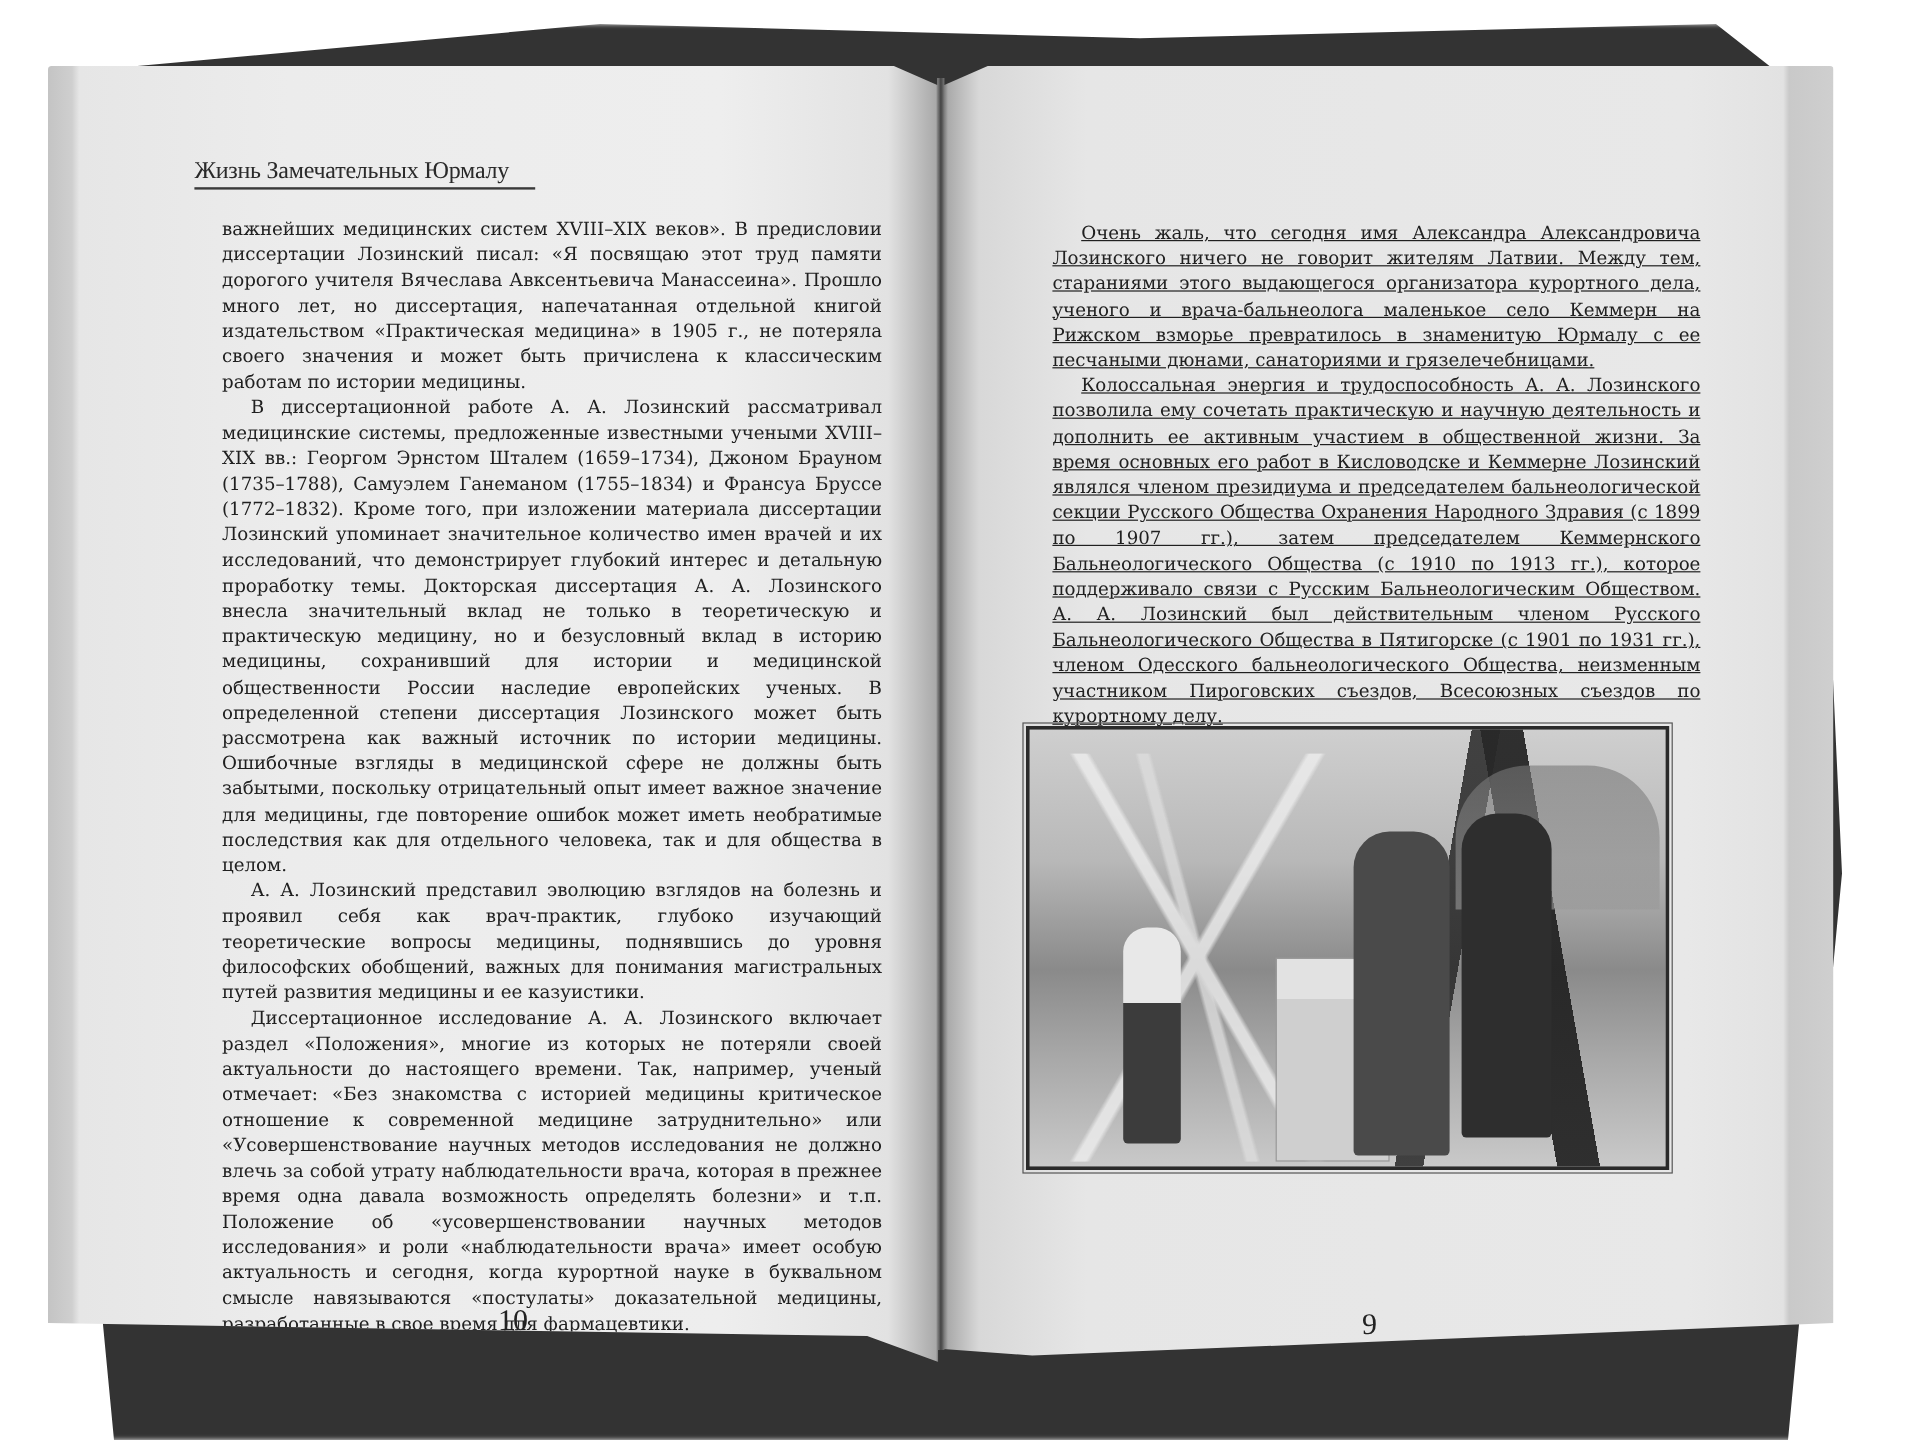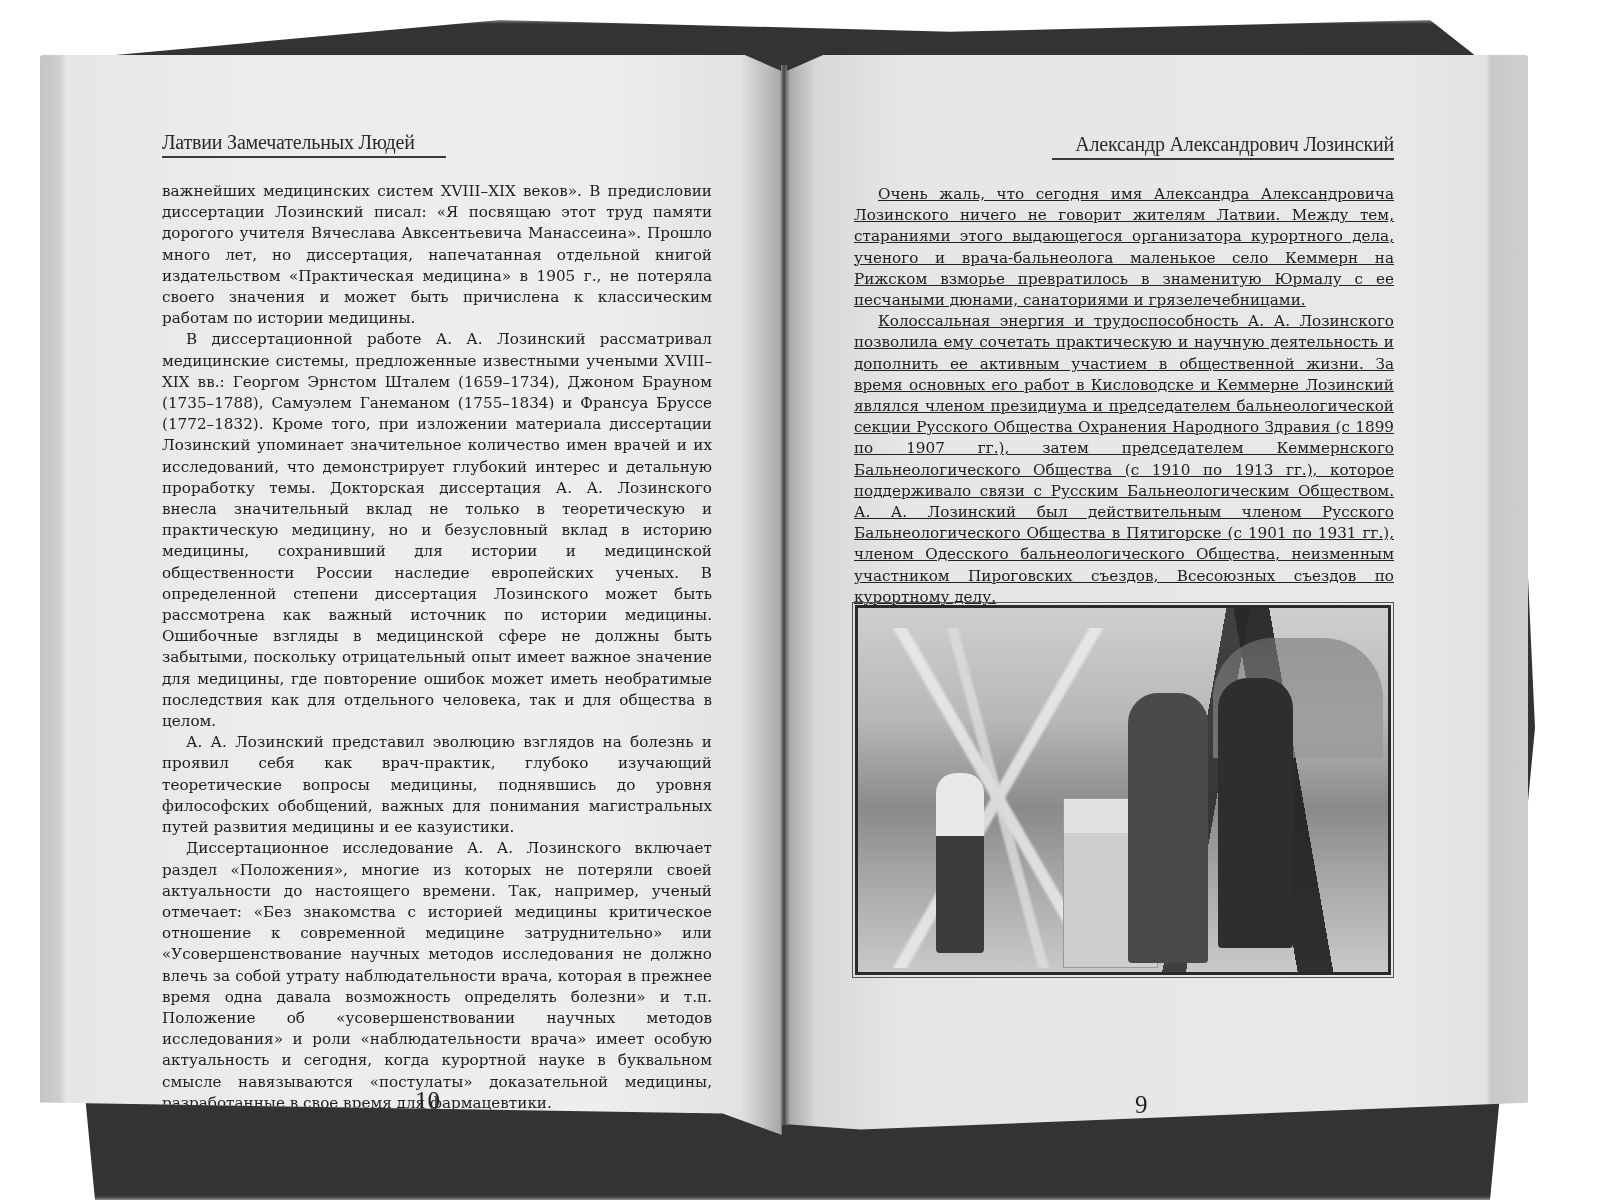--- a/index.html
+++ b/index.html
@@ -37,21 +37,21 @@
   .running-head {
     position: absolute; font-family: "Liberation Serif", serif; font-size: 20px;
     color: #2a2a2a; padding-bottom: 2px; border-bottom: 2px solid #3a3a3a;
     letter-spacing: -0.2px;
   }
   .left .running-head { left: 122px; top: 76px; width: 284px; }
   .right .running-head { right: 134px; top: 78px; width: 342px; text-align: right; }
 
   .text {
     position: absolute; font-family: "DejaVu Serif", serif; font-size: 15.2px;
-    line-height: 21.2px; color: #202020; text-align: justify; hyphens: manual;
+    line-height: 21.2px; color: #202020; text-align: justify; hyphens: manual; margin-left: 23px;
   }
   .left .text { left: 122px; top: 126px; width: 550px; }
   .right .text { left: 68px; top: 129px; width: 540px; text-decoration: underline; }
   .text p { text-indent: 24px; }
   .text p.noindent { text-indent: 0; }
 
   .photo {
     position: absolute; left: 69px; top: 550px; width: 536px; height: 370px;
     border: 3px solid #2a2a2a; outline: 1px solid #555; outline-offset: 2px;
     background:
@@ -88,34 +88,33 @@
   .left .folio { left: 375px; top: 984px; }
   .right .folio { left: 349px; top: 988px; }
 </style>
 </head>
 <body>
 
 <div class="shadow"></div>
 
 <div class="book">
   <div class="page left">
-    <div class="running-head">Латвии Замечательных Людей</div>
+    <div class="running-head">Жизнь Замечательных Юрмалу</div>
     <div class="text">
       <p class="noindent">важнейших медицинских систем XVIII–XIX веков». В предисловии диссертации Лозинский писал: «Я посвящаю этот труд памяти дорогого учителя Вячеслава Авксентьевича Манассеина». Прошло много лет, но диссертация, напечатанная отдельной книгой издательством «Практическая медицина» в 1905 г., не потеряла своего значения и может быть причислена к классическим работам по истории медицины.</p>
       <p>В диссертационной работе А. А. Лозинский рассматривал медицинские системы, предложенные известными учеными XVIII–XIX вв.: Георгом Эрнстом Шталем (1659–1734), Джоном Брауном (1735–1788), Самуэлем Ганеманом (1755–1834) и Франсуа Бруссе (1772–1832). Кроме того, при изложении материала диссертации Лозинский упоминает значительное количество имен врачей и их исследований, что демонстрирует глубокий интерес и детальную проработку темы. Докторская диссертация А. А. Лозинского внесла значительный вклад не только в теоретическую и практическую медицину, но и безусловный вклад в историю медицины, сохранивший для истории и медицинской общественности России наследие европейских ученых. В определенной степени диссертация Лозинского может быть рассмотрена как важный источник по истории медицины. Ошибочные взгляды в медицинской сфере не должны быть забытыми, поскольку отрицательный опыт имеет важное значение для медицины, где повторение ошибок может иметь необратимые последствия как для отдельного человека, так и для общества в целом.</p>
       <p>А. А. Лозинский представил эволюцию взглядов на болезнь и проявил себя как врач-практик, глубоко изучающий теоретические вопросы медицины, поднявшись до уровня философских обобщений, важных для понимания магистральных путей развития медицины и ее казуистики.</p>
       <p>Диссертационное исследование А. А. Лозинского включает раздел «Положения», многие из которых не потеряли своей актуальности до настоящего времени. Так, например, ученый отмечает: «Без знакомства с историей медицины критическое отношение к современной медицине затруднительно» или «Усовершенствование научных методов исследования не должно влечь за собой утрату наблюдательности врача, которая в прежнее время одна давала возможность определять болезни» и т.п. Положение об «усовершенствовании научных методов исследования» и роли «наблюдательности врача» имеет особую актуальность и сегодня, когда курортной науке в буквальном смысле навязываются «постулаты» доказательной медицины, разработанные в свое время для фармацевтики.</p>
     </div>
     <div class="folio">10</div>
   </div>
 
   <div class="spine"></div>
 
   <div class="page right">
-    <div class="running-head">Александр Александрович Лозинский</div>
     <div class="text">
       <p>Очень жаль, что сегодня имя Александра Александровича Лозинского ничего не говорит жителям Латвии. Между тем, стараниями этого выдающегося организатора курортного дела, ученого и врача-бальнеолога маленькое село Кеммерн на Рижском взморье превратилось в знаменитую Юрмалу с ее песчаными дюнами, санаториями и грязелечебницами.</p>
       <p>Колоссальная энергия и трудоспособность А. А. Лозинского позволила ему сочетать практическую и научную деятельность и дополнить ее активным участием в общественной жизни. За время основных его работ в Кисловодске и Кеммерне Лозинский являлся членом президиума и председателем бальнеологической секции Русского Общества Охранения Народного Здравия (с 1899 по 1907 гг.), затем председателем Кеммернского Бальнеологического Общества (с 1910 по 1913 гг.), которое поддерживало связи с Русским Бальнеологическим Обществом. А. А. Лозинский был действительным членом Русского Бальнеологического Общества в Пятигорске (с 1901 по 1931 гг.), членом Одесского бальнеологического Общества, неизменным участником Пироговских съездов, Всесоюзных съездов по курортному делу.</p>
     </div>
     <div class="photo" title="Black-and-white photograph: a woman beside wooden scaffolding, a stone pedestal, and two men in hats and coats standing on a boardwalk near a gazebo">
       <div class="gazebo"></div>
       <div class="scaffold"></div>
       <div class="woman"></div>
       <div class="pedestal"></div>
       <div class="man1"></div>

